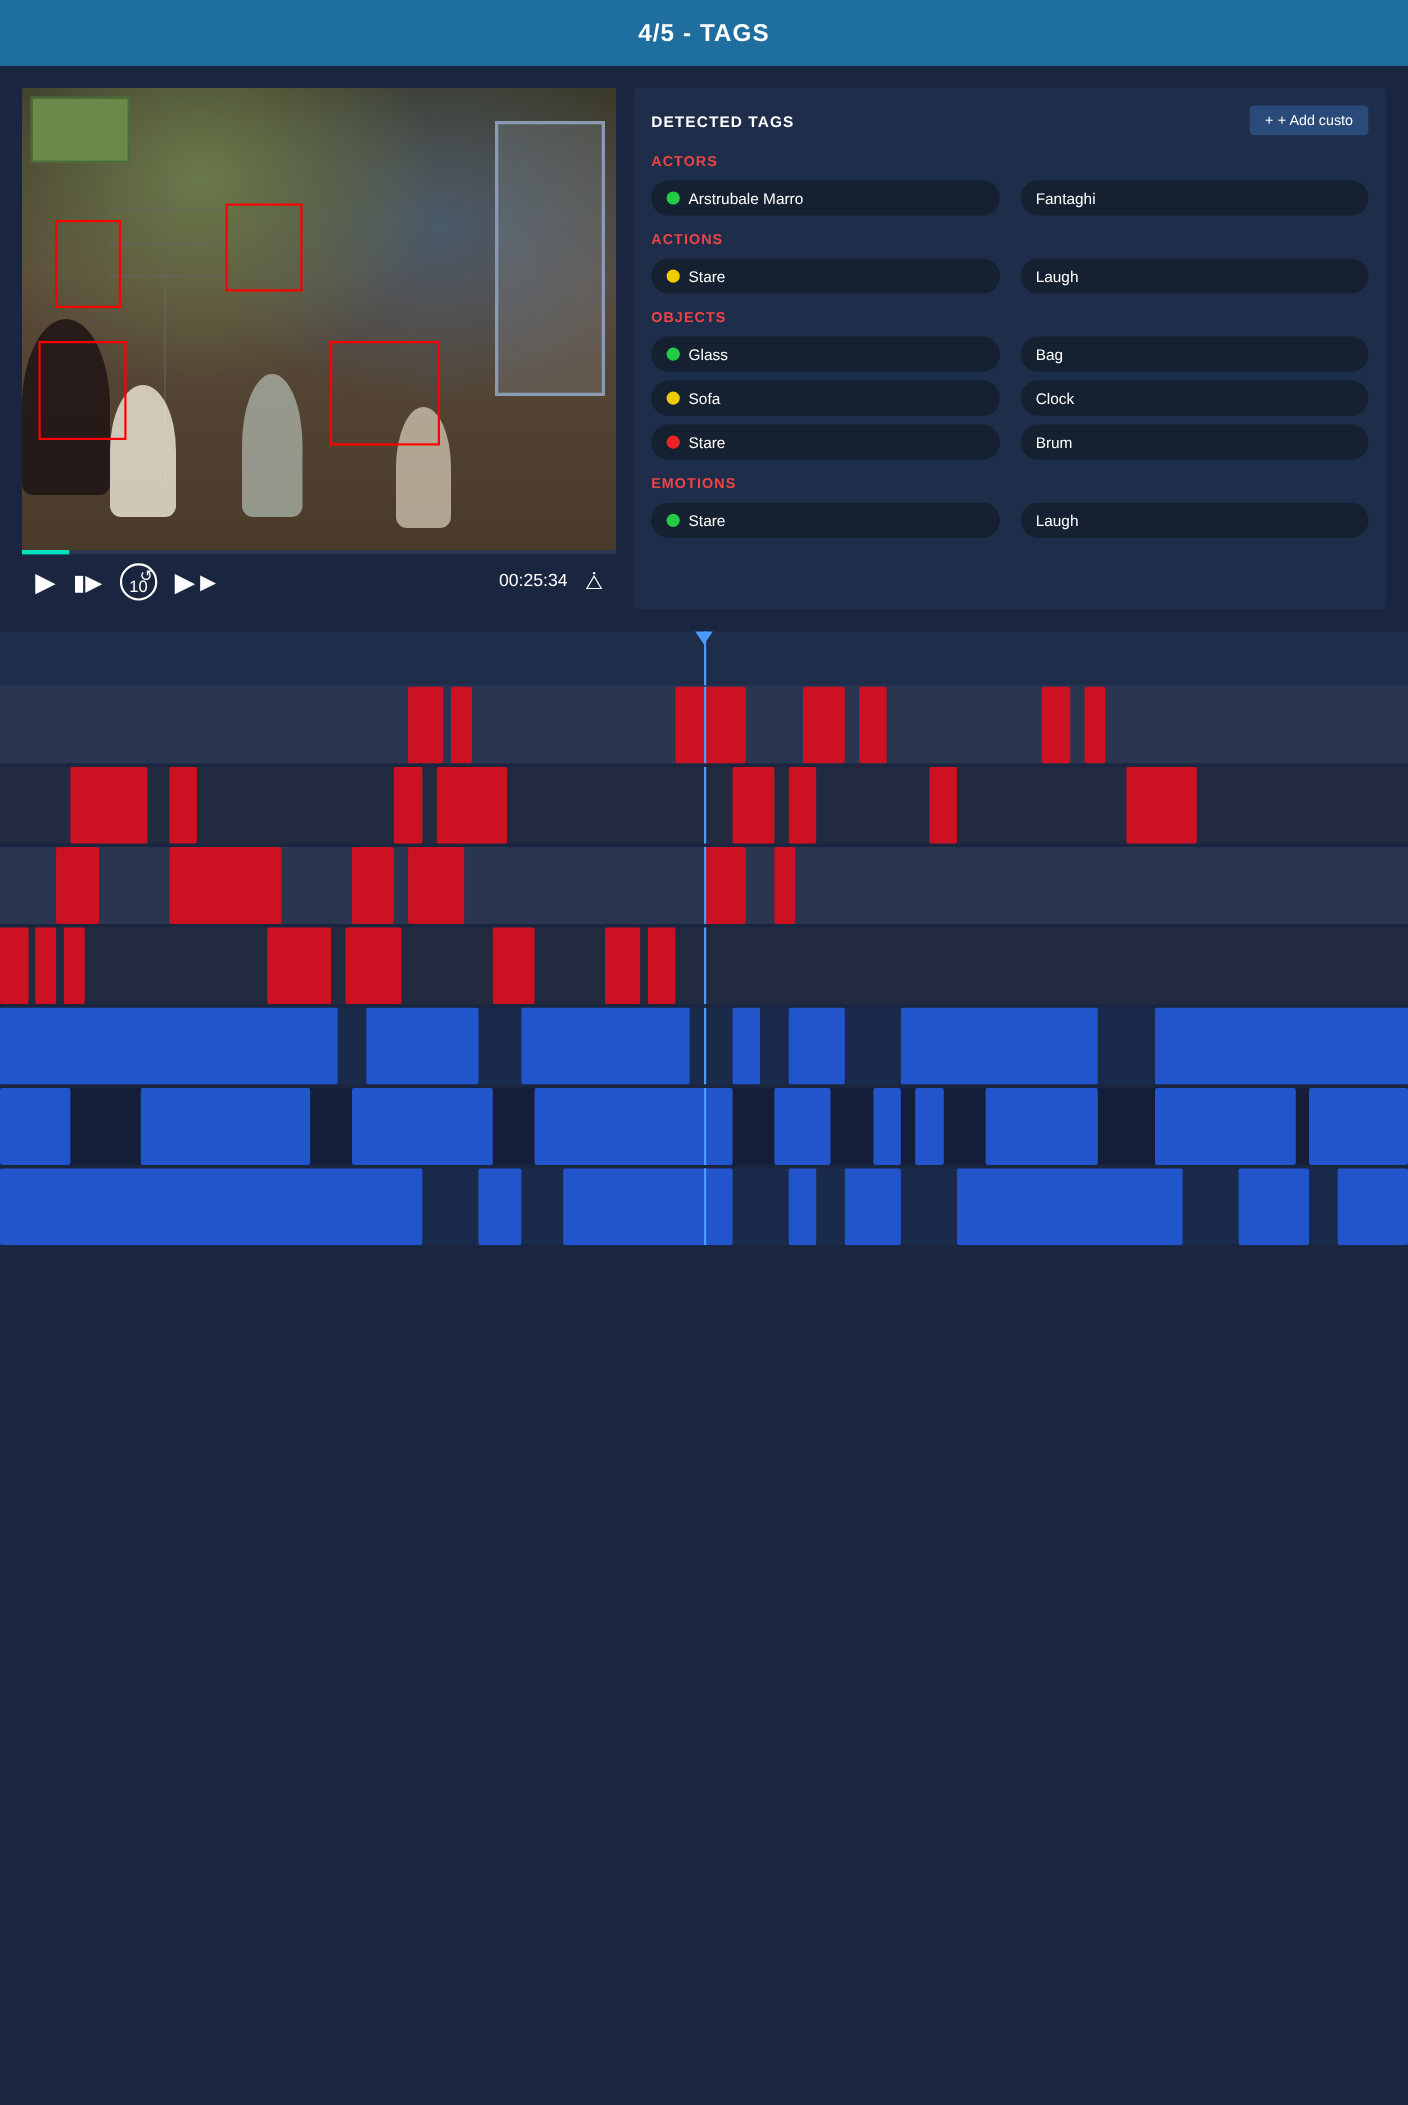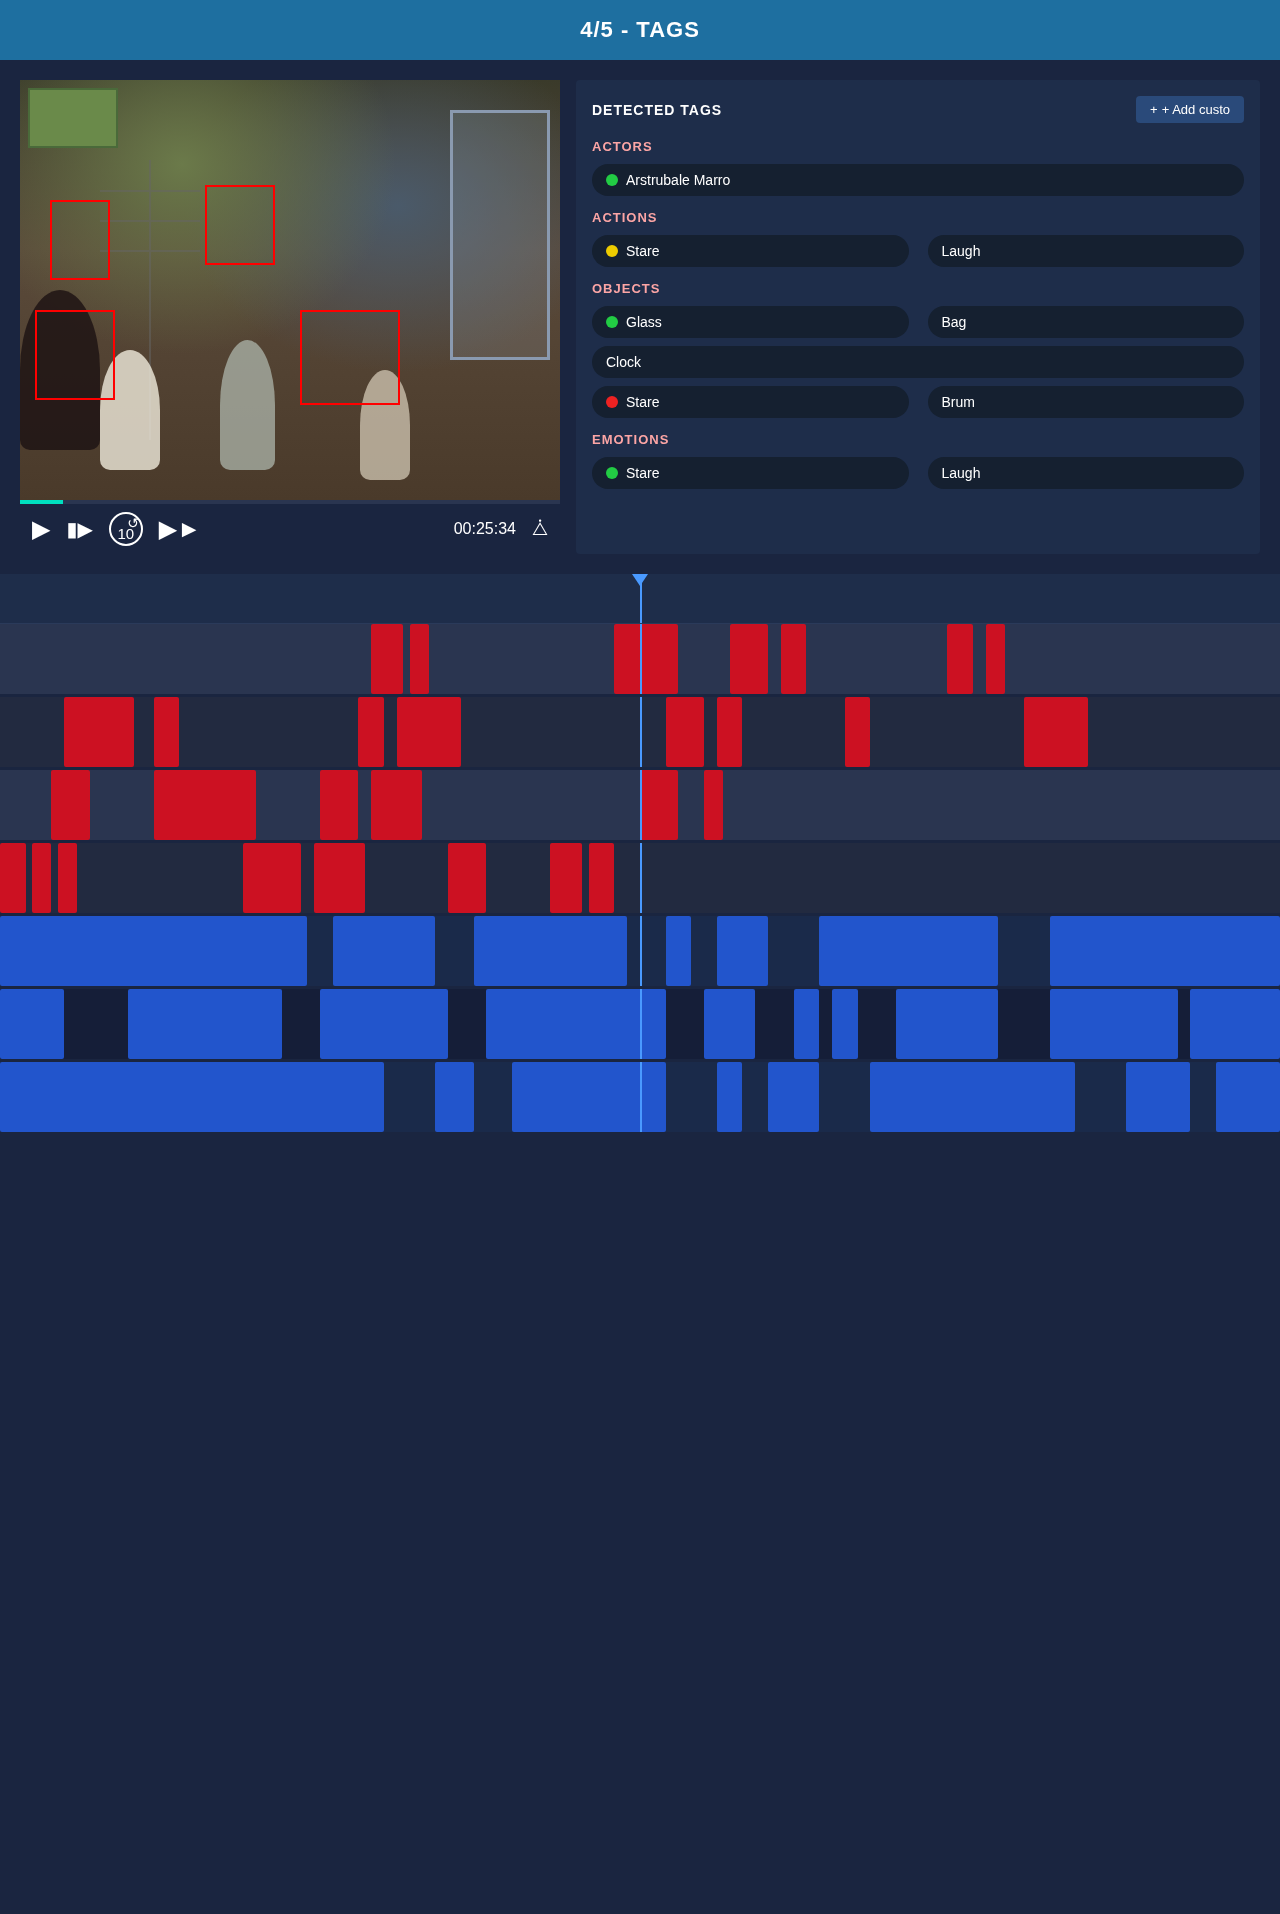--- a/index.html
+++ b/index.html
@@ -157,21 +157,21 @@
       padding: 6px 14px;
       border-radius: 4px;
       cursor: pointer;
       font-size: 13px;
       display: flex;
       align-items: center;
       gap: 4px;
     }
 
     .section-title {
-      color: #fca5a5;
+      color: #ef4444;
       font-size: 13px;
       font-weight: bold;
       letter-spacing: 1px;
       margin-bottom: 10px;
       margin-top: 14px;
     }
 
     .tags-row {
       display: flex;
       gap: 19px;
@@ -362,20 +362,23 @@
         <span>+ Add custo</span>
       </button>
     </div>
 
     <div class="section-title">ACTORS</div>
     <div class="tags-row">
       <div class="tag-item">
         <div class="tag-dot dot-green"></div>
         <span class="tag-label">Arstrubale Marro</span>
       </div>
+      <div class="tag-item">
+        <span class="tag-label">Fantaghi</span>
+      </div>
     </div>
 
     <div class="section-title">ACTIONS</div>
     <div class="tags-row">
       <div class="tag-item">
         <div class="tag-dot dot-yellow"></div>
         <span class="tag-label">Stare</span>
       </div>
       <div class="tag-item">
         <span class="tag-label">Laugh</span>
@@ -386,20 +389,24 @@
     <div class="tags-row">
       <div class="tag-item">
         <div class="tag-dot dot-green"></div>
         <span class="tag-label">Glass</span>
       </div>
       <div class="tag-item">
         <span class="tag-label">Bag</span>
       </div>
     </div>
     <div class="tags-row">
+      <div class="tag-item">
+        <div class="tag-dot dot-yellow"></div>
+        <span class="tag-label">Sofa</span>
+      </div>
       <div class="tag-item">
         <span class="tag-label">Clock</span>
       </div>
     </div>
     <div class="tags-row">
       <div class="tag-item">
         <div class="tag-dot dot-red"></div>
         <span class="tag-label">Stare</span>
       </div>
       <div class="tag-item">

